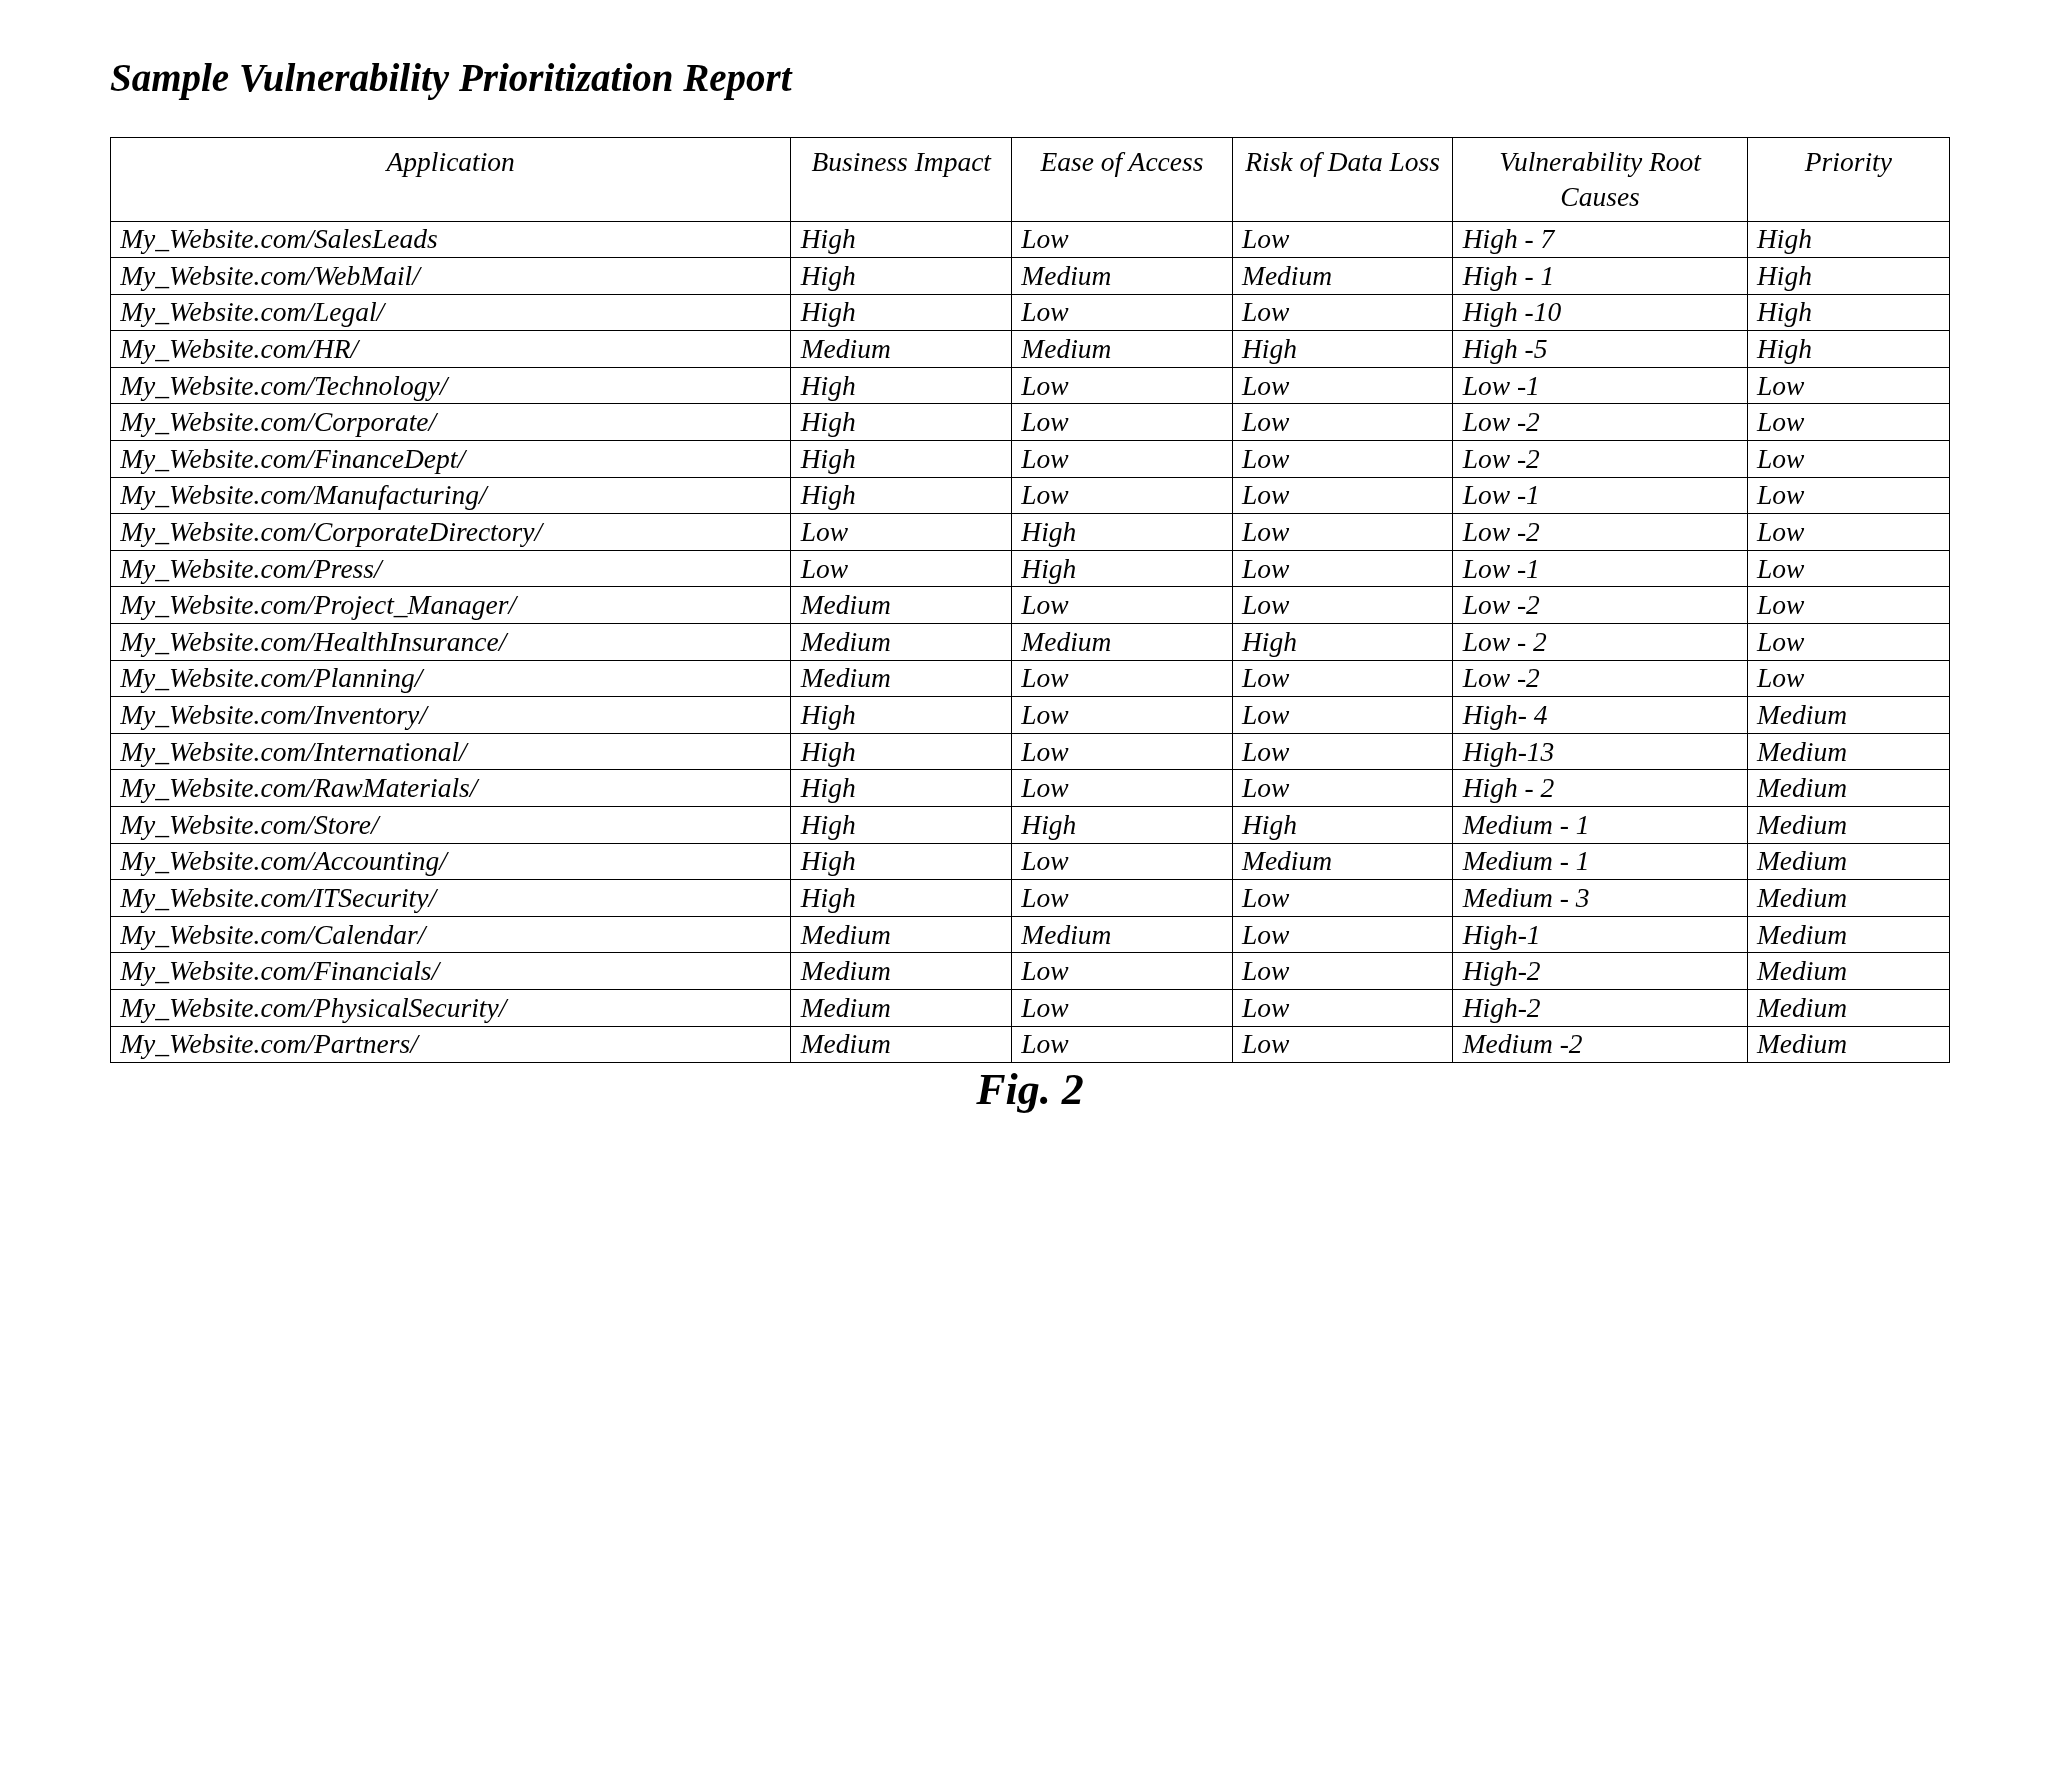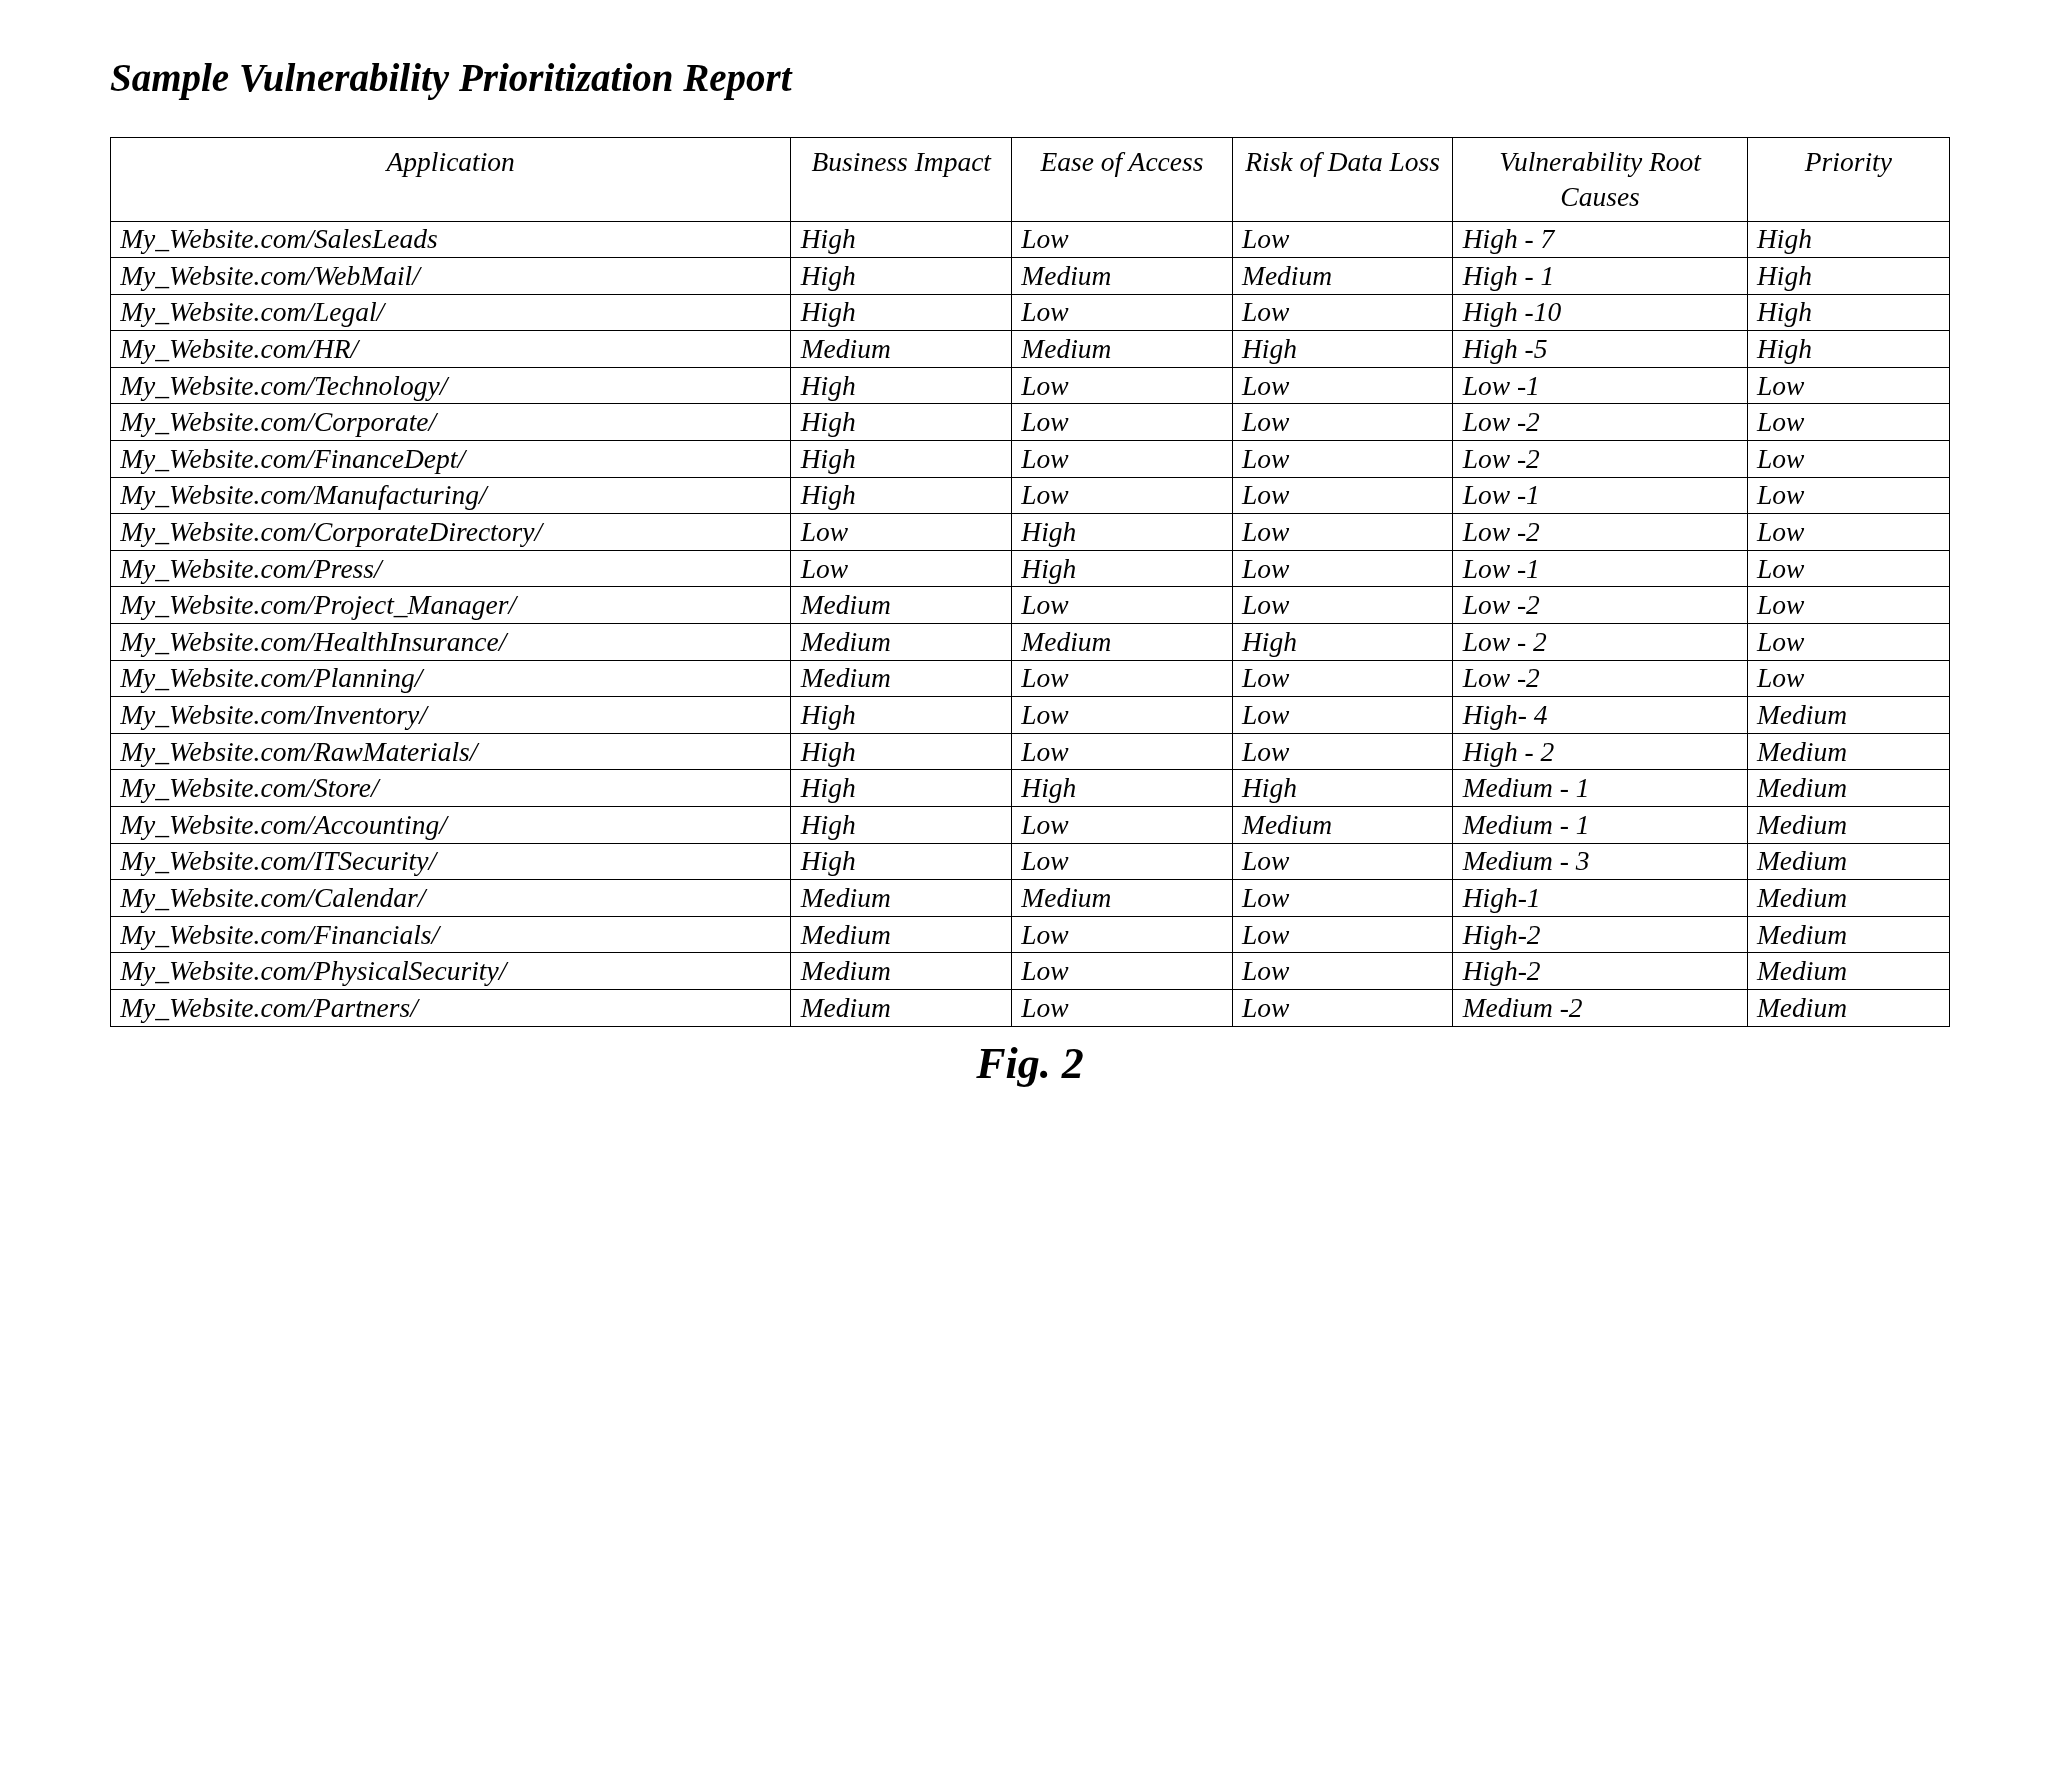--- a/index.html
+++ b/index.html
@@ -42,21 +42,21 @@
   col.c-bi  { width: 12%; }
   col.c-ea  { width: 12%; }
   col.c-rd  { width: 12%; }
   col.c-rc  { width: 16%; }
   col.c-pr  { width: 11%; }
   .fig {
     text-align: center;
     font-style: italic;
     font-weight: bold;
     font-size: 44px;
-    margin: 11px 0 0 0;
+    margin: 1px 0 0 0;
   }
 </style>
 </head>
 <body>
 
 <h1>Sample Vulnerability Prioritization Report</h1>
 
 <table>
   <colgroup>
     <col class="c-app">
@@ -183,20 +183,28 @@
       </tr>
       <tr>
         <td>My_Website.com/Inventory/</td>
         <td>High</td>
         <td>Low</td>
         <td>Low</td>
         <td>High- 4</td>
         <td>Medium</td>
       </tr>
       <tr>
+        <td>My_Website.com/International/</td>
+        <td>High</td>
+        <td>Low</td>
+        <td>Low</td>
+        <td>High-13</td>
+        <td>Medium</td>
+      </tr>
+      <tr>
         <td>My_Website.com/RawMaterials/</td>
         <td>High</td>
         <td>Low</td>
         <td>Low</td>
         <td>High - 2</td>
         <td>Medium</td>
       </tr>
       <tr>
         <td>My_Website.com/Store/</td>
         <td>High</td>

